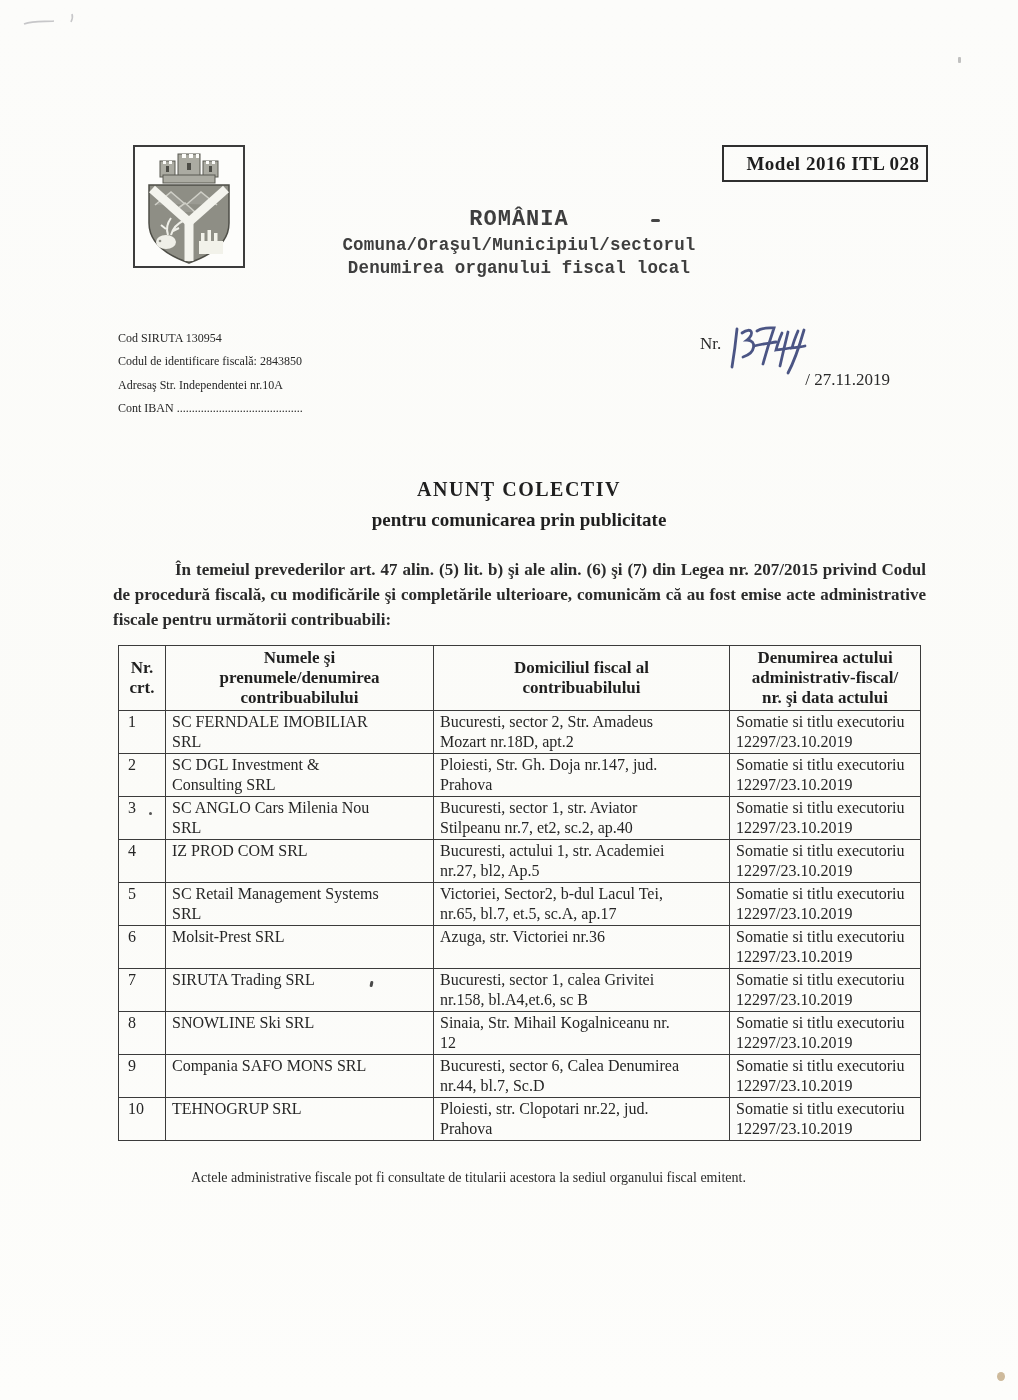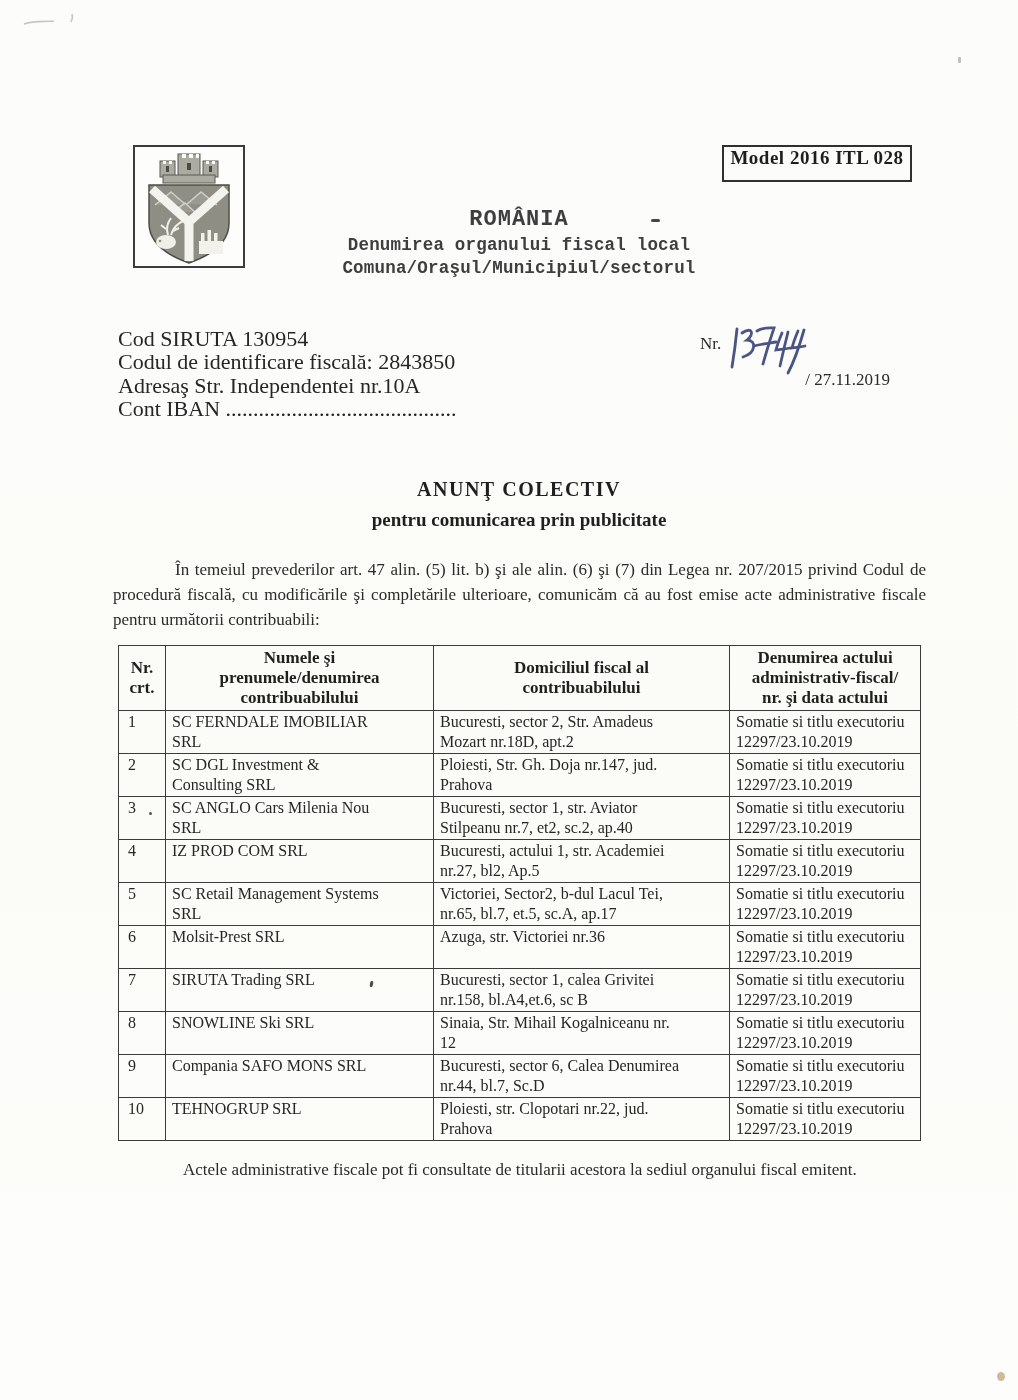--- a/index.html
+++ b/index.html
@@ -6,47 +6,47 @@
   .page{
     position:relative;width:1018px;height:1400px;margin:0 auto;
     background:linear-gradient(180deg,#fcfcfa 0%,#fbfbf8 60%,#fdfdfb 100%);
     font-family:"Liberation Serif", serif;color:#2a2a2a;overflow:hidden;
   }
   
   .coa{position:absolute;left:133px;top:145px;width:112px;height:123px;}
   
   .model-box{
     position:absolute;left:722px;top:145px;width:186px;height:33px;
-    border:2px solid #2f2f2f;display:flex;align-items:flex-start;justify-content:center;
-    font-weight:bold;font-size:19px;letter-spacing:.5px;color:#1e1e1e;
+    border:2px solid #2f2f2f;display:flex;align-items:center;justify-content:center;
+    font-weight:bold;font-size:19px;letter-spacing:.5px;color:#1e1e1e;padding-left:16px;
   }
   
   .gov-heading{
     position:absolute;left:279px;top:207px;width:480px;text-align:center;
     font-family:Liberation Mono, monospace;font-weight:bold;color:#3e3e3e;
   }
   .gov-country{font-size:22px;letter-spacing:1px;}
   .gov-line{font-size:17.5px;margin-top:3px;letter-spacing:.2px;}
   
-  .issuer{position:absolute;left:118px;top:327px;font-size:22px;line-height:23.4px;color:#262626;}
+  .issuer{position:absolute;left:118px;top:327px;font-size:12px;line-height:23.4px;color:#262626;}
   
   .nr-line{position:absolute;left:700px;top:330px;font-size:17px;display:flex;align-items:flex-start;}
   .nr-label{padding-top:4px;}
   .nr-scribble{margin:-8px 0 0 8px;}
   .nr-date{padding-top:4px;margin-left:-6px;margin-top:36px;}
   
   .doc-title{position:absolute;left:0;top:478px;width:1038px;text-align:center;
     font-weight:bold;font-size:20px;letter-spacing:1.5px;color:#1f1f1f;}
   .doc-subtitle{position:absolute;left:0;top:509px;width:1038px;text-align:center;
     font-weight:bold;font-size:19px;color:#1f1f1f;}
   
   .intro{position:absolute;left:113px;top:557px;width:813px;margin:0;
-    font-size:17px;line-height:25px;text-align:justify;text-indent:62px;}
-  .closing{position:absolute;left:113px;top:1149px;width:813px;margin:8px;
-    font-size:17px;line-height:26px;text-align:justify;text-indent:62px;}
+    font-size:17px;line-height:25px;text-align:justify;text-indent:62px;font-weight:bold;}
+  .closing{position:absolute;left:113px;top:1149px;width:813px;margin:16px;
+    font-size:14px;line-height:26px;text-align:justify;text-indent:62px;}
   
   .doc-table{position:absolute;left:118px;top:645px;width:802px;
     border-collapse:collapse;table-layout:fixed;}
   .doc-table th,.doc-table td{border:1px solid #3b3b3b;}
   .doc-table th{
     font-weight:bold;font-size:17px;line-height:20px;text-align:center;
     vertical-align:middle;padding:2px 4px;white-space:pre-line;height:56px;color:#1f1f1f;
   }
   .doc-table td{
     font-size:16px;line-height:20px;vertical-align:top;
@@ -128,22 +128,22 @@
       </g>
     </svg>
   </div>
 
   <div class="model-box">
     <span>Model 2016 ITL 028</span>
   </div>
 
   <div class="gov-heading">
     <div class="gov-country">ROMÂNIA</div>
+    <div class="gov-line">Comuna/Oraşul/Municipiul/sectorul</div>
     <div class="gov-line">Denumirea organului fiscal local</div>
-    <div class="gov-line">Comuna/Oraşul/Municipiul/sectorul</div>
   </div>
 
   <div class="issuer">
     <div>Cod SIRUTA 130954</div>
     <div>Codul de identificare fiscală: 2843850</div>
     <div>Adresaş Str. Independentei nr.10A</div>
     <div>Cont IBAN ..........................................</div>
   </div>
 
   <div class="nr-line">

